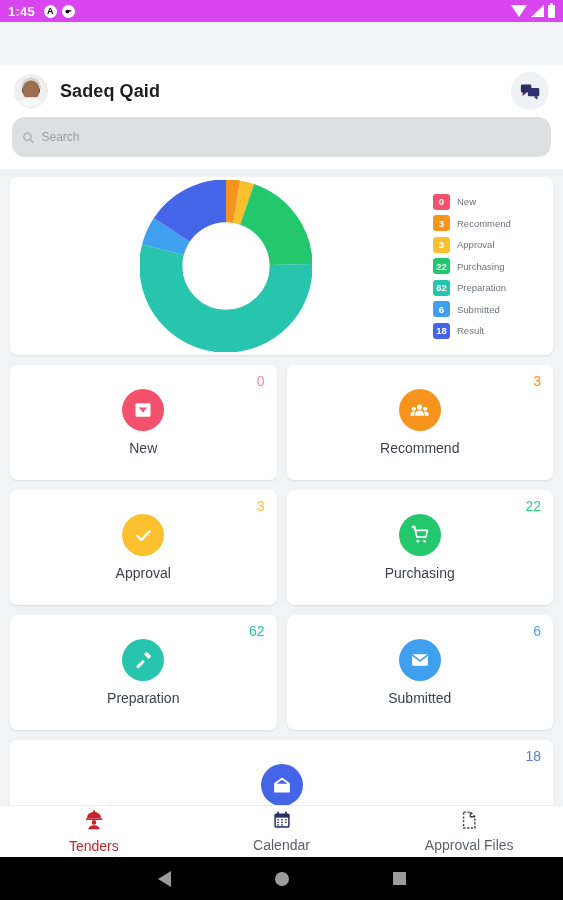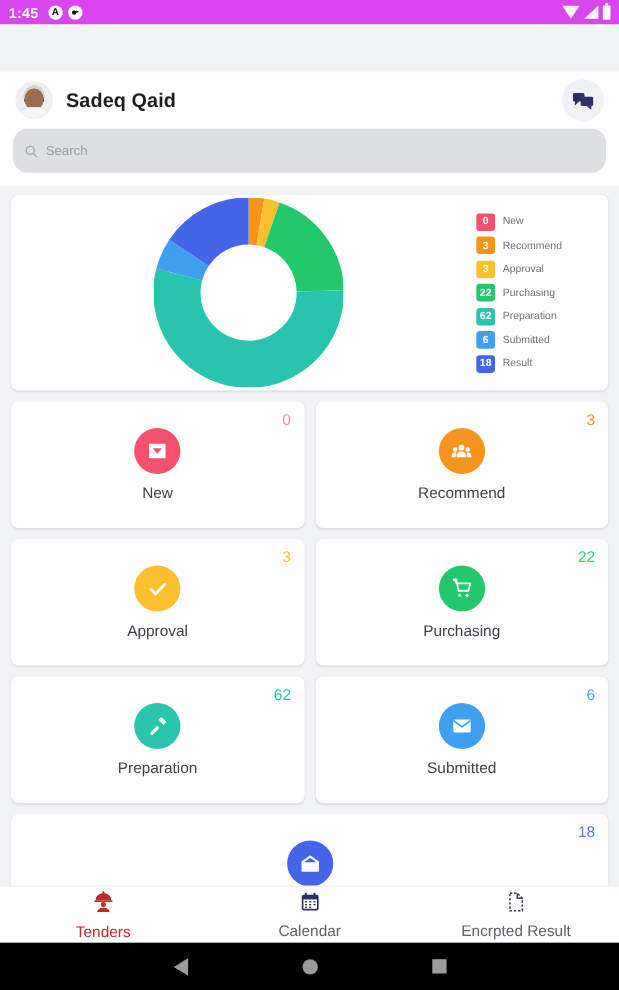--- a/index.html
+++ b/index.html
@@ -308,21 +308,21 @@
               <rect x="10.9" y="17.2" width="2.2" height="1.5"></rect>
             </g>
           </svg></span>
         <span class="nav-label">Calendar</span>
       </div>
       <div class="nav-item">
         <span><svg width="20" height="20" viewBox="0 0 24 24" fill="none" stroke="#3b3d4a" stroke-width="1.7" stroke-dasharray="2.6 1.9">
             <path d="M5.5 2.5h8.2L19 8v13.5H5.5z"></path>
             <path d="M13.6 2.6V8H19" stroke-dasharray="0"></path>
           </svg></span>
-        <span class="nav-label">Encrpted Result</span>
+        <span class="nav-label">Approval Files</span>
       </div>
     </div>
 
   <div class="sysnav">
     <div class="sys-back"></div>
     <div class="sys-home"></div>
     <div class="sys-recent"></div>
   </div>
 </div>
 

